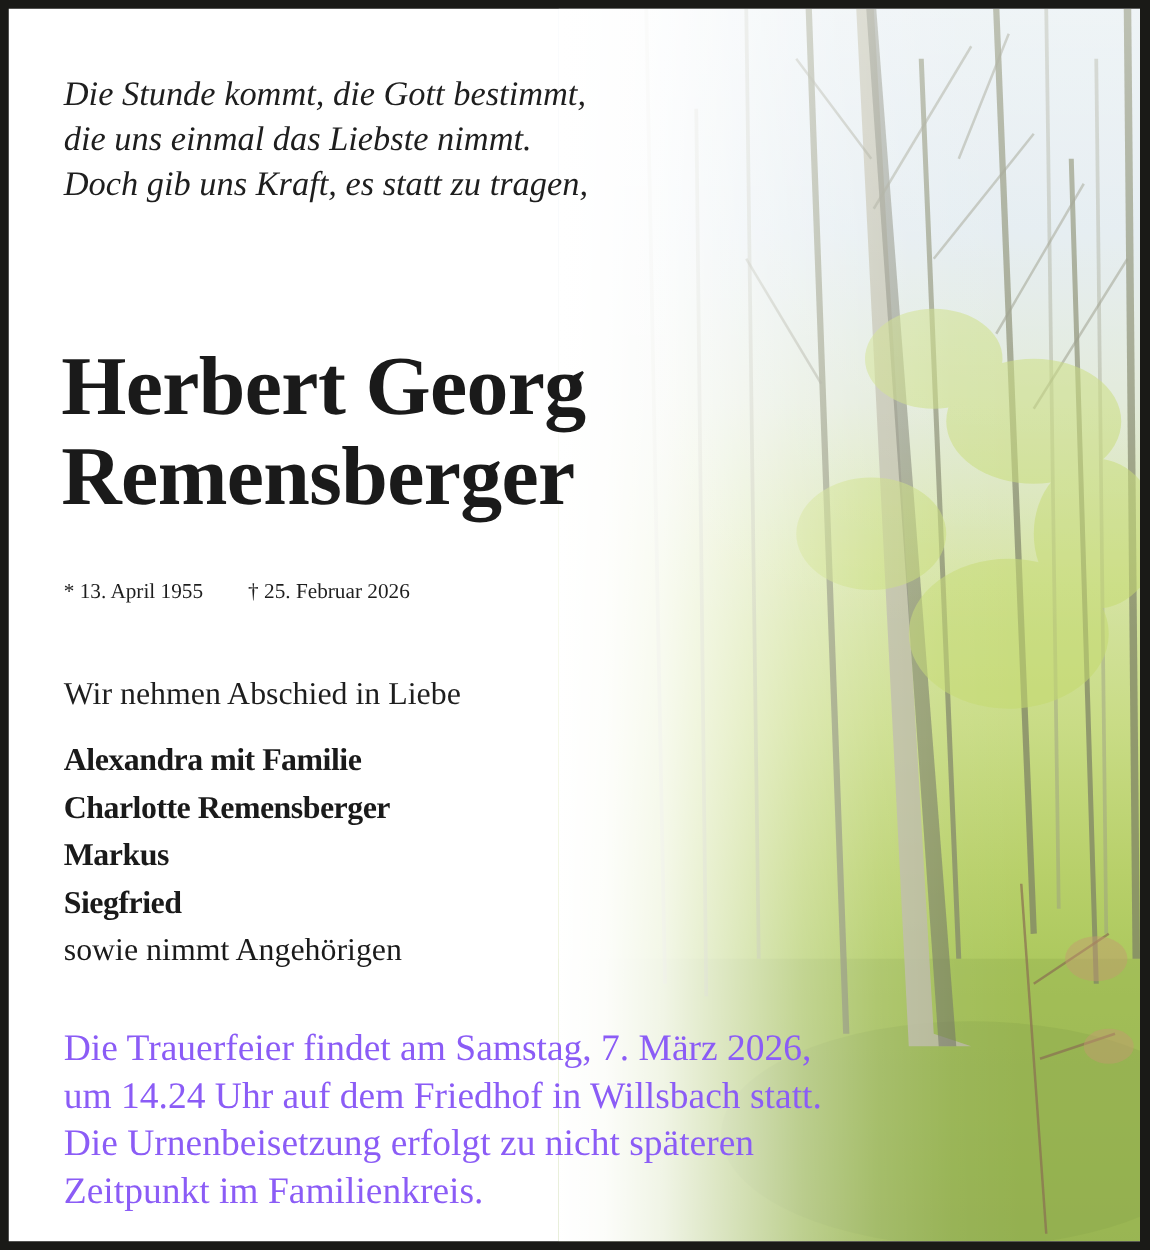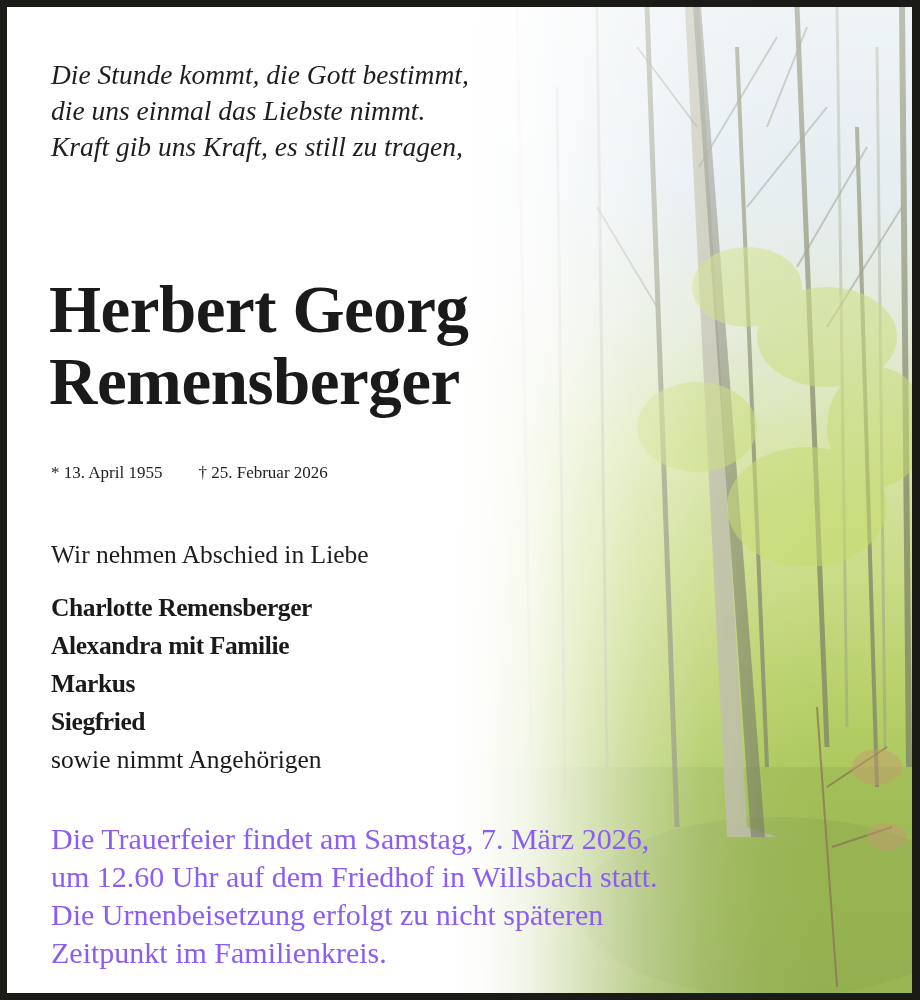--- a/index.html
+++ b/index.html
@@ -127,43 +127,43 @@
     </svg>
   </div>
   <div class="fade"></div>
   <div class="fade-top"></div>
 
   <div class="content">
 
     <div class="poem">
       <div>Die Stunde kommt, die Gott bestimmt,</div>
       <div>die uns einmal das Liebste nimmt.</div>
-      <div>Kraft gib uns Kraft, es still zu tragen,</div>
+      <div>Doch gib uns Kraft, es statt zu tragen,</div>
     </div>
 
     <div class="name">
       <div>Herbert Georg</div>
       <div>Remensberger</div>
     </div>
 
     <div class="dates">
       <span>* 13. April 1955</span><span class="gap"></span><span>† 25. Februar 2026</span>
     </div>
 
     <div class="farewell">Wir nehmen Abschied in Liebe</div>
 
     <div class="mourners">
+      <div class="bold">Alexandra mit Familie</div>
       <div class="bold">Charlotte Remensberger</div>
-      <div class="bold">Alexandra mit Familie</div>
       <div class="bold">Markus</div>
       <div class="bold">Siegfried</div>
       <div class="plain">sowie nimmt Angehörigen</div>
     </div>
 
     <div class="service">
       <div>Die Trauerfeier findet am Samstag, 7. März 2026,</div>
-      <div>um 12.60 Uhr auf dem Friedhof in Willsbach statt.</div>
+      <div>um 14.24 Uhr auf dem Friedhof in Willsbach statt.</div>
       <div>Die Urnenbeisetzung erfolgt zu nicht späteren</div>
       <div>Zeitpunkt im Familienkreis.</div>
     </div>
 
   </div>
 </div>
 
 </body></html>

